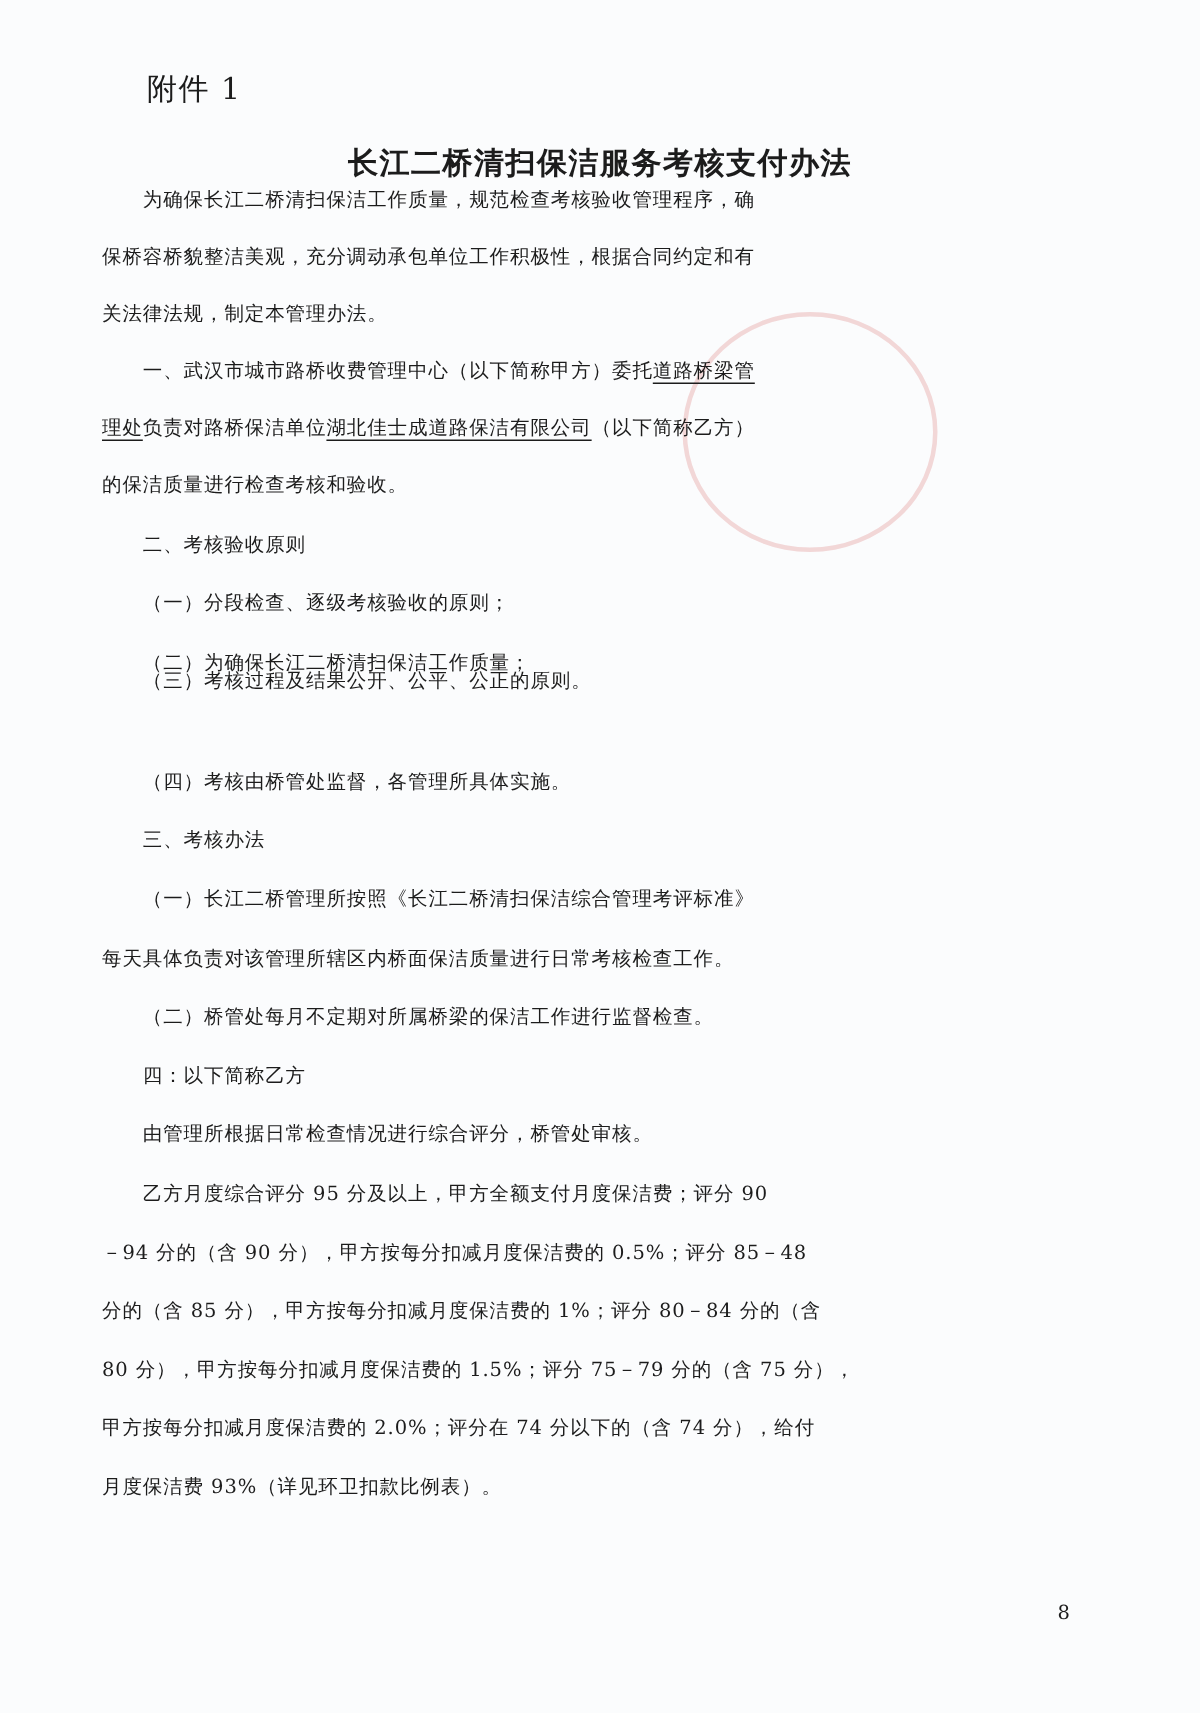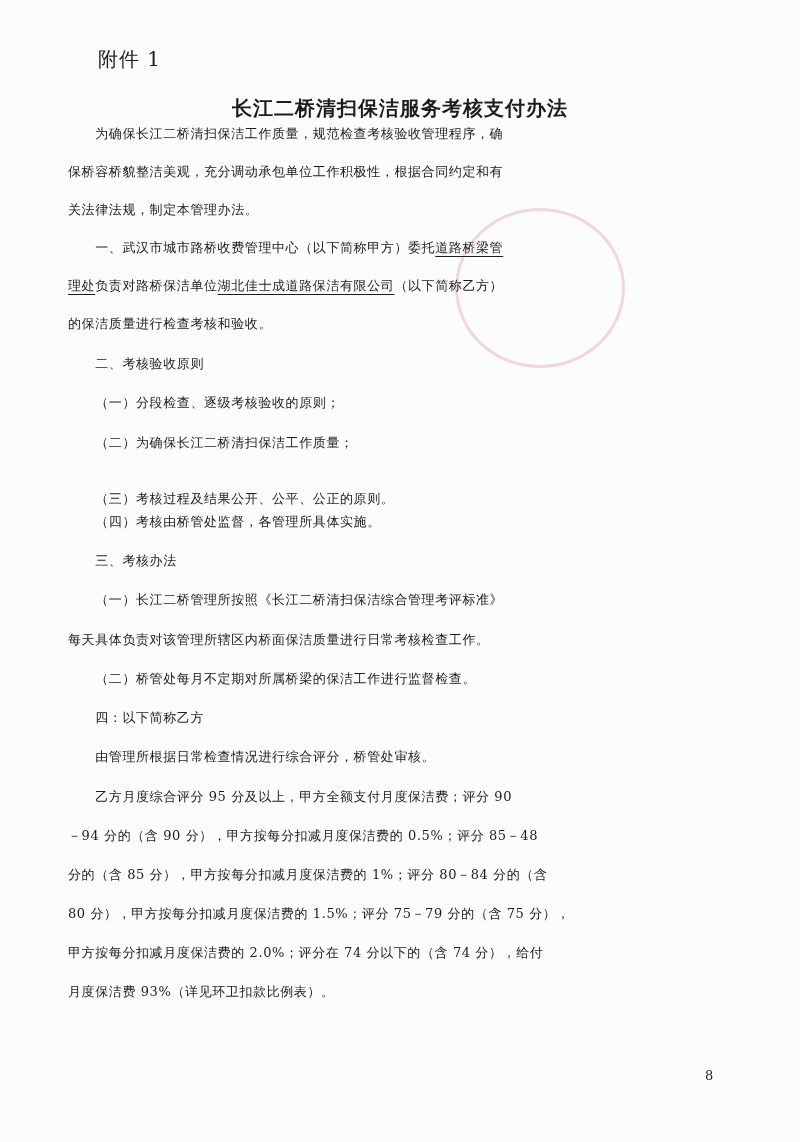--- a/index.html
+++ b/index.html
@@ -50,21 +50,21 @@
     <span>　　一、武汉市城市路桥收费管理中心（以下简称甲方）委托</span><span class="u">道路桥梁管</span>
   </div>
   <div class="p" style="top:267px">
     <span class="u">理处</span><span>负责对路桥保洁单位</span><span class="u">湖北佳士成道路保洁有限公司</span><span>（以下简称乙方）</span>
   </div>
   <div class="p" style="top:305px">的保洁质量进行检查考核和验收。</div>
 
   <div class="p" style="top:345px">　　二、考核验收原则</div>
   <div class="p" style="top:384px">　　（一）分段检查、逐级考核验收的原则；</div>
   <div class="p" style="top:424px">　　（二）为确保长江二桥清扫保洁工作质量；</div>
-  <div class="p" style="top:480px">　　（三）考核过程及结果公开、公平、公正的原则。</div>
+  <div class="p" style="top:436px">　　（三）考核过程及结果公开、公平、公正的原则。</div>
   <div class="p" style="top:503px">　　（四）考核由桥管处监督，各管理所具体实施。</div>
   <div class="p" style="top:542px">　　三、考核办法</div>
   <div class="p" style="top:581px">　　（一）长江二桥管理所按照《长江二桥清扫保洁综合管理考评标准》</div>
   <div class="p" style="top:621px">每天具体负责对该管理所辖区内桥面保洁质量进行日常考核检查工作。</div>
   <div class="p" style="top:660px">　　（二）桥管处每月不定期对所属桥梁的保洁工作进行监督检查。</div>
   <div class="p" style="top:699px">　　四：以下简称乙方</div>
   <div class="p" style="top:738px">　　由管理所根据日常检查情况进行综合评分，桥管处审核。</div>
   <div class="p" style="top:778px">　　乙方月度综合评分 95 分及以上，甲方全额支付月度保洁费；评分 90</div>
   <div class="p" style="top:817px">－94 分的（含 90 分），甲方按每分扣减月度保洁费的 0.5%；评分 85－48</div>
   <div class="p" style="top:856px">分的（含 85 分），甲方按每分扣减月度保洁费的 1%；评分 80－84 分的（含</div>

